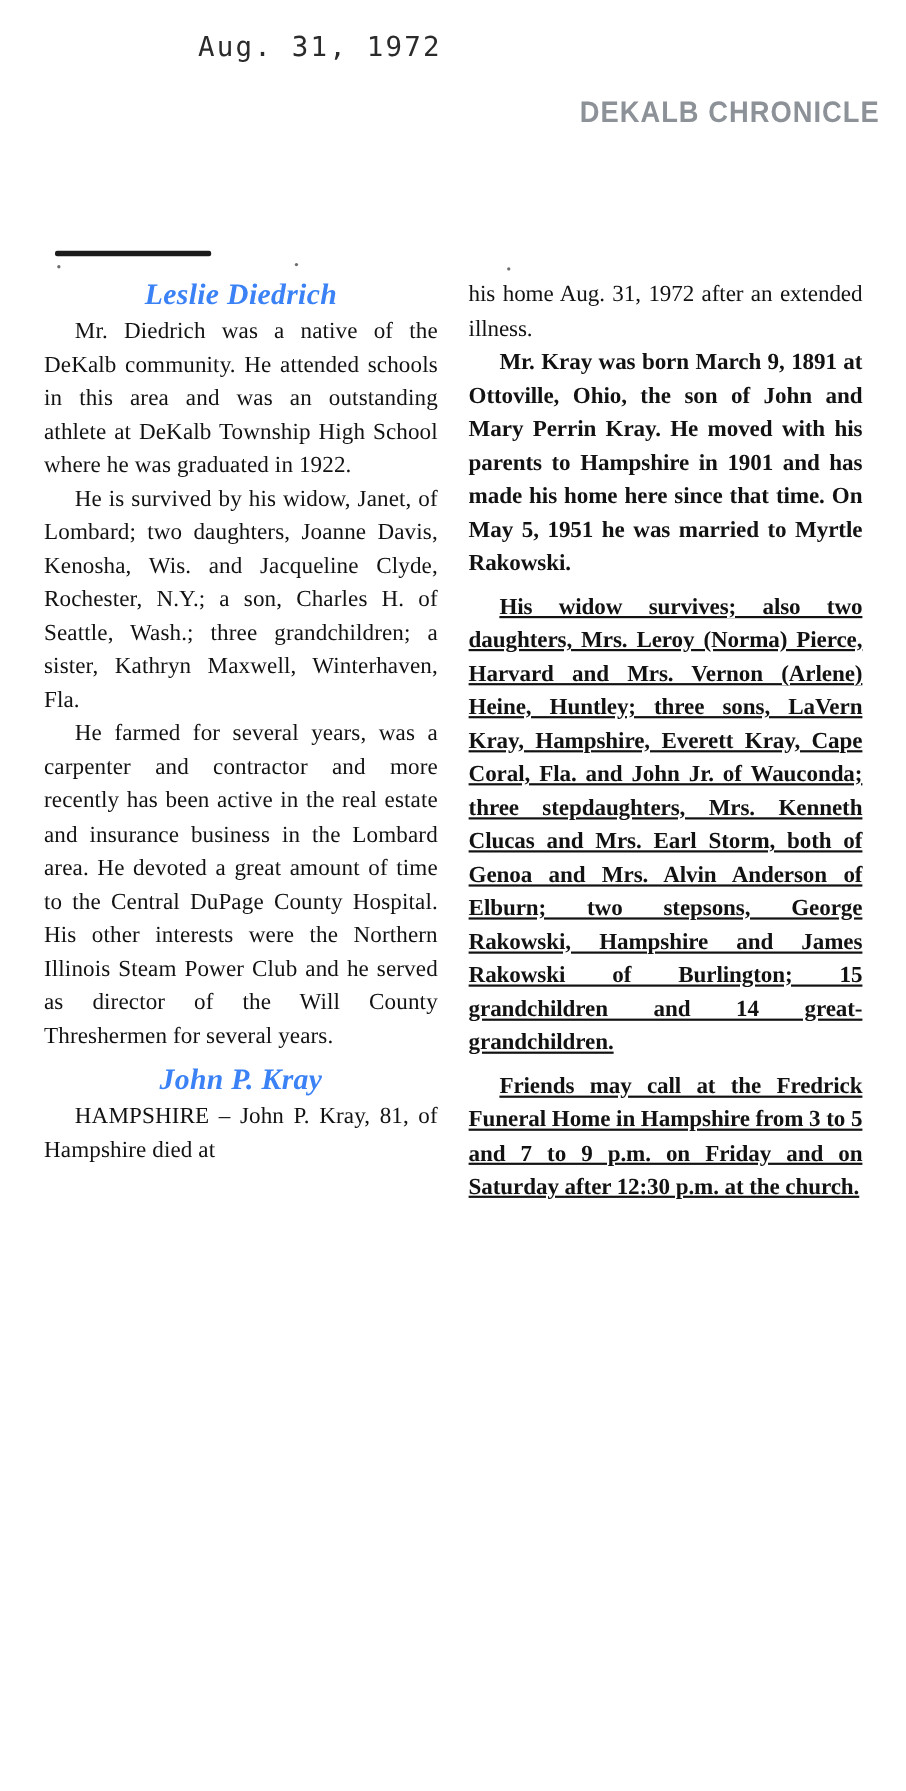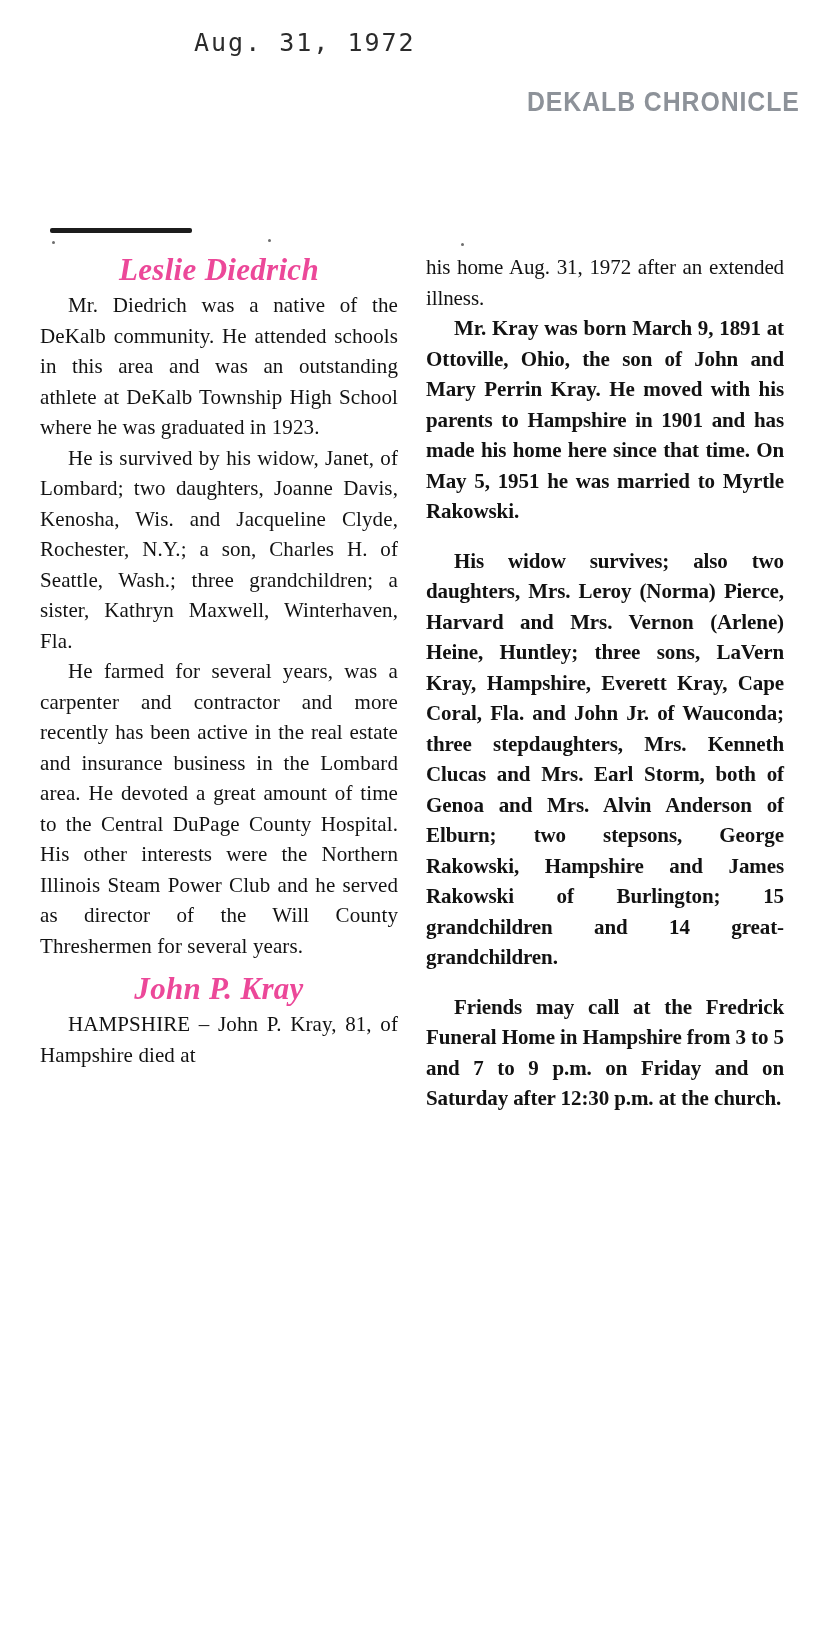--- a/index.html
+++ b/index.html
@@ -12,21 +12,21 @@
     height: 1628px;
     position: relative;
     font-family: "Liberation Serif", serif;
     color: #111111;
     overflow: hidden;
   }
 
   
   #date-stamp {
     position: absolute;
-    left: 194px;
+    left: 180px;
     top: 28px;
     font-family: "DejaVu Sans Mono", monospace;
     font-size: 25px;
     letter-spacing: 2px;
     color: #2b2b2b;
   }
   #masthead {
     position: absolute;
     left: 527px;
     top: 87px;
@@ -69,45 +69,46 @@
     align-items: flex-start;
   }
   .column {
     width: 358px;
   }
 
   .obit-headline {
     font-family: "Liberation Serif", serif;
     font-weight: bold;
     font-style: italic;
-    font-size: 31px;
+    font-size: 27px;
     text-align: center;
     margin: 0 0 2px 0;
     letter-spacing: 0.3px;
-    color: #ec4899;
+    color: #3b82f6;
   }
   .obit-headline.second {
     margin-top: 10px;
   }
 
   p.body-par {
     margin: 0;
     font-size: 21px;
     line-height: 30.5px;
     text-align: justify;
     text-indent: 28px;
     color: #121212;
     font-family: "Liberation Serif", serif;
     letter-spacing: 0.1px;
   }
   p.body-par.no-indent {
     text-indent: 0;
   }
   p.body-par.gap {
-    margin-top: 19px;
+    margin-top: 9px;
+    text-decoration: underline;
   }
 
   
   #col-right p.body-par {
     font-weight: bold;
     letter-spacing: -0.1px;
   }
   #col-right p.body-par.thin {
     font-weight: normal;
   }
@@ -120,21 +121,21 @@
 
 <div id="top-rule"></div>
 <div class="speck" style="left:52px; top:241px;"></div>
 <div class="speck" style="left:268px; top:239px;"></div>
 <div class="speck" style="left:461px; top:243px;"></div>
 
 <div id="article">
 
   <div class="column" id="col-left">
     <h2 class="obit-headline">Leslie Diedrich</h2>
-    <p class="body-par">Mr. Diedrich was a native of the DeKalb community. He attended schools in this area and was an outstanding athlete at DeKalb Township High School where he was graduated in 1923.</p>
+    <p class="body-par">Mr. Diedrich was a native of the DeKalb community. He attended schools in this area and was an outstanding athlete at DeKalb Township High School where he was graduated in 1922.</p>
     <p class="body-par">He is survived by his widow, Janet, of Lombard; two daughters, Joanne Davis, Kenosha, Wis. and Jacqueline Clyde, Rochester, N.Y.; a son, Charles H. of Seattle, Wash.; three grandchildren; a sister, Kathryn Maxwell, Winterhaven, Fla.</p>
     <p class="body-par">He farmed for several years, was a carpenter and contractor and more recently has been active in the real estate and insurance business in the Lombard area. He devoted a great amount of time to the Central DuPage County Hospital. His other interests were the Northern Illinois Steam Power Club and he served as director of the Will County Threshermen for several years.</p>
 
     <h2 class="obit-headline second">John P. Kray</h2>
     <p class="body-par">HAMPSHIRE – John P. Kray, 81, of Hampshire died at</p>
   </div>
 
   <div class="column" id="col-right">
     <p class="body-par no-indent thin">his home Aug. 31, 1972 after an extended illness.</p>
     <p class="body-par">Mr. Kray was born March 9, 1891 at Ottoville, Ohio, the son of John and Mary Perrin Kray. He moved with his parents to Hampshire in 1901 and has made his home here since that time. On May 5, 1951 he was married to Myrtle Rakowski.</p>

